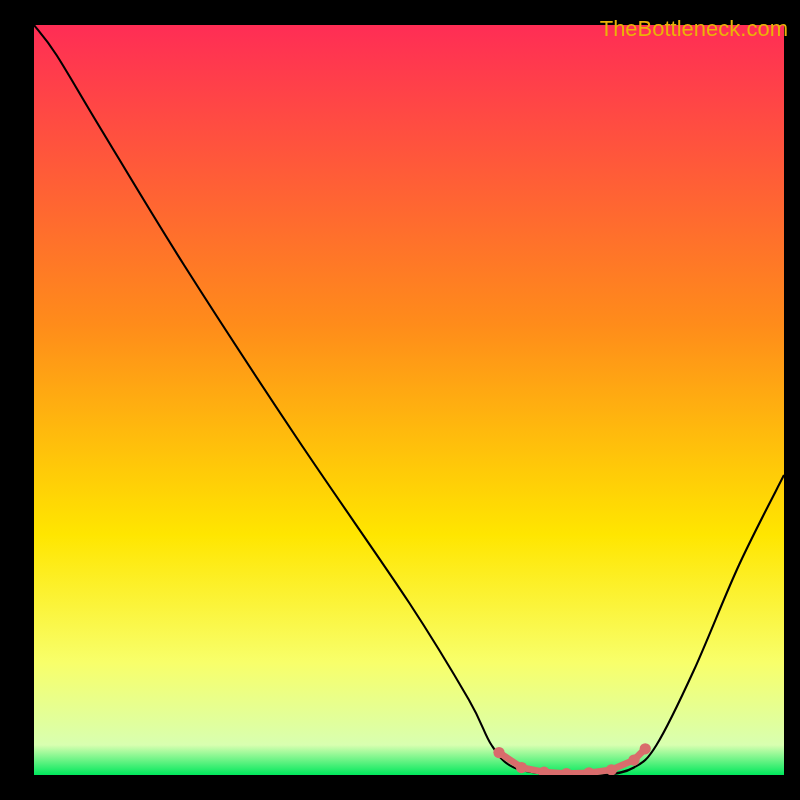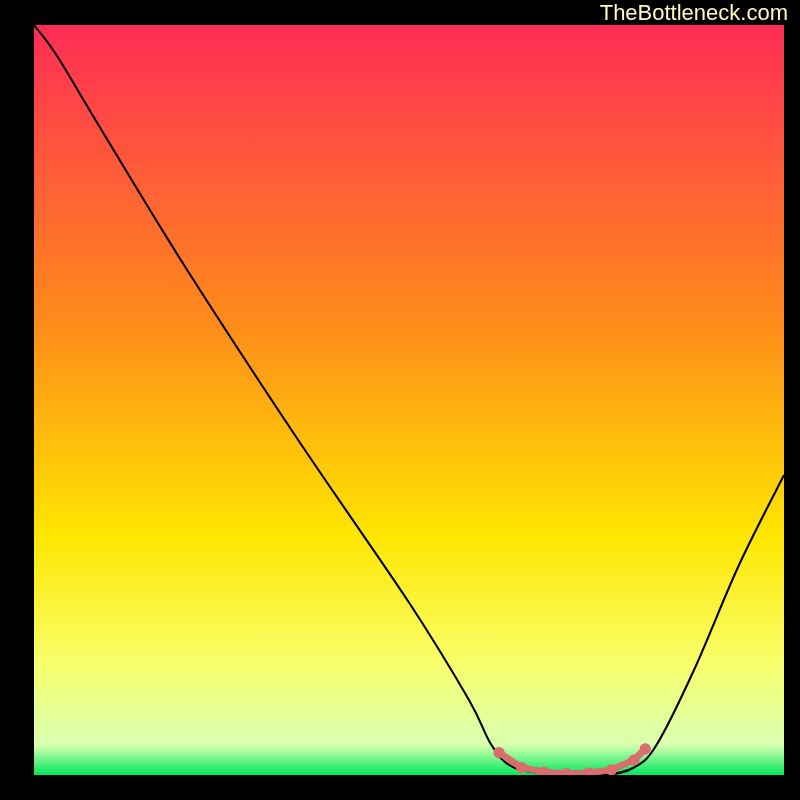--- a/index.html
+++ b/index.html
@@ -6,23 +6,23 @@
     margin: 0;
     padding: 0;
     width: 800px;
     height: 800px;
     background: #000;
     position: relative;
     font-family: Arial, sans-serif;
   }
   .watermark {
     position: absolute;
-    top: 0;
+    top: 16px;
     right: 12px;
-    color: #fef9c3;
+    color: #eab308;
     font-size: 22px;
     font-weight: 500;
     z-index: 10;
   }
   .plot-area {
     position: absolute;
     left: 34px;
     top: 25px;
     width: 750px;
     height: 750px;

